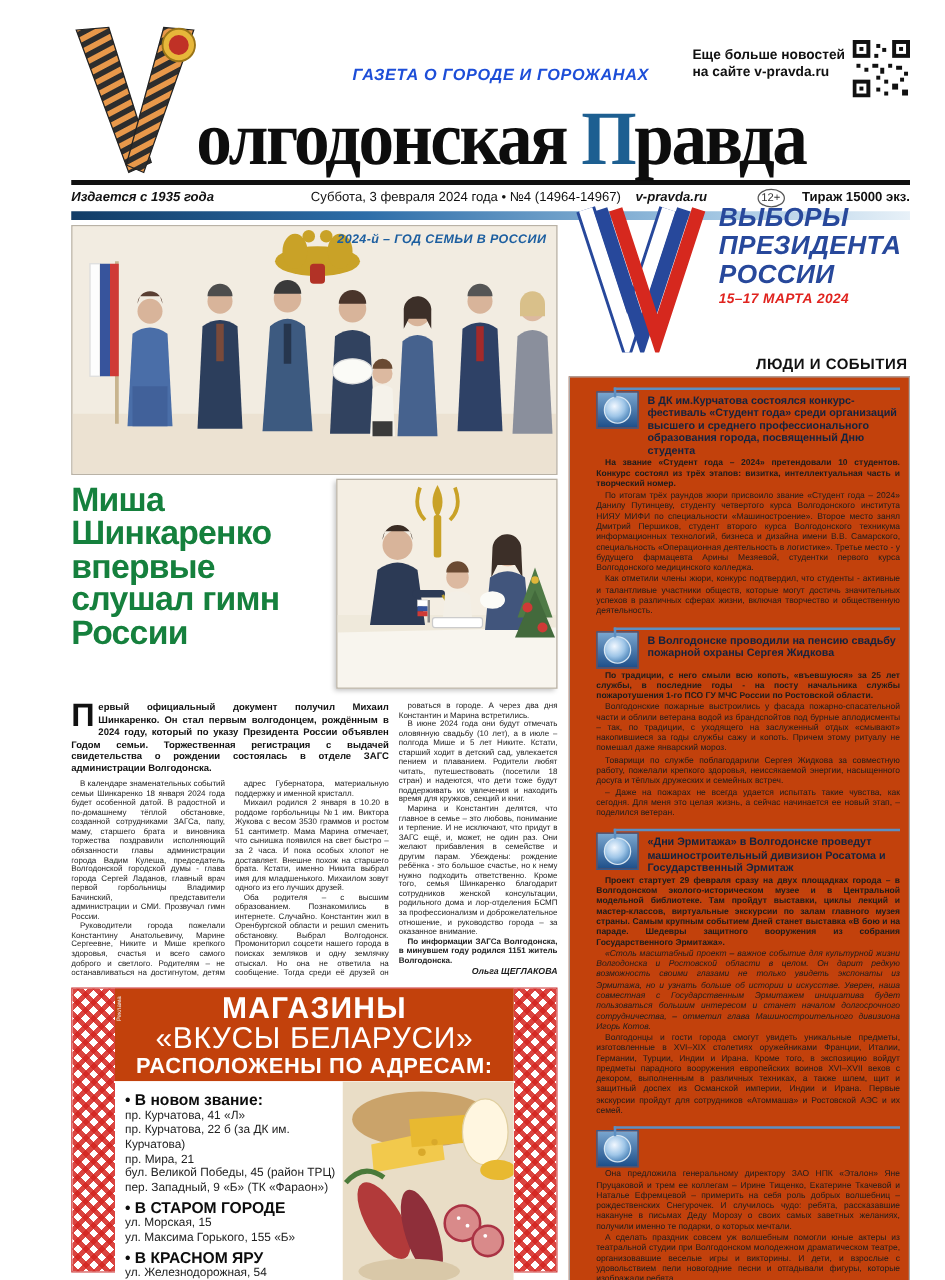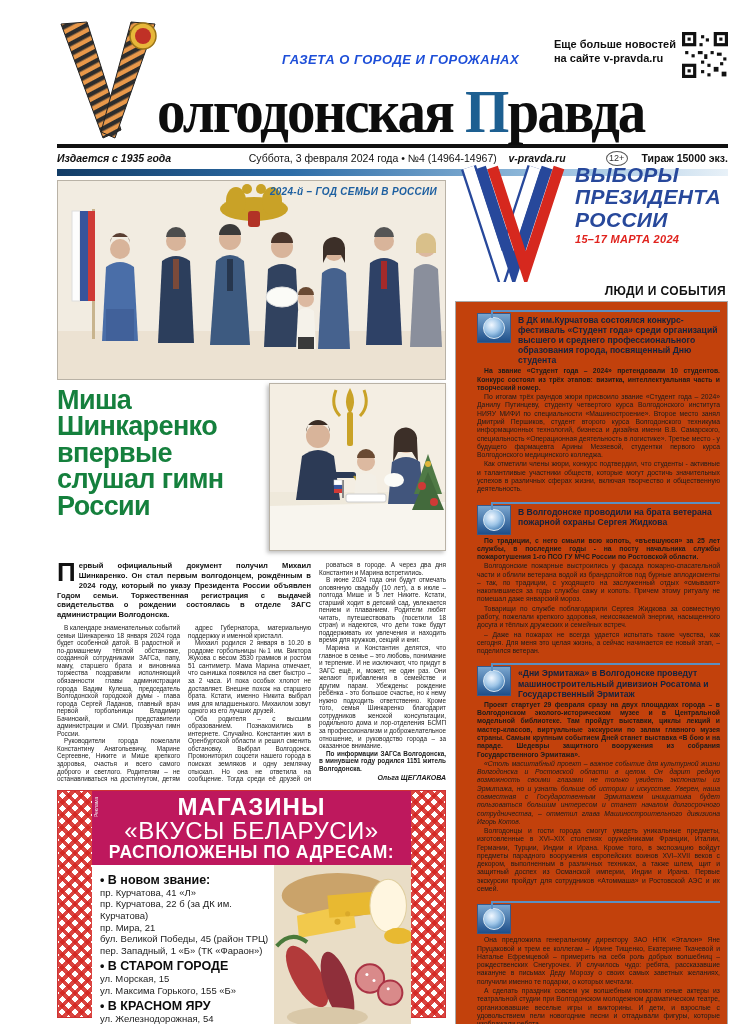--- a/index.html
+++ b/index.html
@@ -50,21 +50,21 @@
   .byline { text-align:right; font-size:7px; font-weight:bold; font-style:italic; margin-top:2px; }
 
   
   .ad { display:flex; margin-top:7px; height:228px; border:1px solid #c33; }
   .ornament { width:34px; flex:0 0 34px; background:
       repeating-linear-gradient(45deg, rgba(212,36,31,.85) 0 4px, rgba(255,255,255,0) 4px 9px),
       repeating-linear-gradient(-45deg, rgba(212,36,31,.85) 0 4px, rgba(255,255,255,0) 4px 9px),
       #fff; }
   .ad-center { flex:1; display:flex; flex-direction:column; position:relative; }
   .reklama { position:absolute; left:1px; top:6px; font-size:5px; color:#eee; writing-mode:vertical-rl; transform:rotate(180deg); }
-  .ad-head { background:#be185d; color:#fff; text-align:center; padding:4px 0 3px; line-height:1.02; }
+  .ad-head { background:#c2410c; color:#fff; text-align:center; padding:4px 0 3px; line-height:1.02; }
   .ad-t1 { font-size:24px; font-weight:bold; letter-spacing:1px; }
   .ad-t2 { font-size:24px; font-weight:normal; letter-spacing:.5px; }
   .ad-t3 { font-size:17.5px; font-weight:bold; letter-spacing:.5px; }
   .ad-body { flex:1; display:flex; background:#fff; }
   .ad-addrs { width:57%; padding:5px 2px 2px 8px; }
   .addr-h { font-size:12.5px; font-weight:bold; color:#0c0c0c; margin-top:3px; }
   .addr-l { font-size:9.5px; color:#222; line-height:1.22; }
   .ad-photo { width:43%; position:relative; overflow:hidden; }
 
   
@@ -321,21 +321,21 @@
             <div class="ad-t2">«ВКУСЫ БЕЛАРУСИ»</div>
             <div class="ad-t3">РАСПОЛОЖЕНЫ ПО АДРЕСАМ:</div>
           </div>
           <div class="ad-body">
             <div class="ad-addrs">
               <div class="addr-h">• В новом звание:</div>
               <div class="addr-l">пр. Курчатова, 41 «Л»</div>
               <div class="addr-l">пр. Курчатова, 22 б (за ДК им. Курчатова)</div>
               <div class="addr-l">пр. Мира, 21</div>
               <div class="addr-l">бул. Великой Победы, 45 (район ТРЦ)</div>
-              <div class="addr-l">пер. Западный, 1 «Б» (ТК «Фараон»)</div>
+              <div class="addr-l">пер. Западный, 9 «Б» (ТК «Фараон»)</div>
               <div class="addr-h">• В СТАРОМ ГОРОДЕ</div>
               <div class="addr-l">ул. Морская, 15</div>
               <div class="addr-l">ул. Максима Горького, 155 «Б»</div>
               <div class="addr-h">• В КРАСНОМ ЯРУ</div>
               <div class="addr-l">ул. Железнодорожная, 54</div>
             </div>
             <div class="ad-photo">
               <svg width="100%" height="100%" viewBox="0 0 150 160" preserveAspectRatio="xMidYMid slice">
                 <rect width="150" height="160" fill="#e9ddc6"></rect>
                 <ellipse cx="70" cy="30" rx="55" ry="22" fill="#caa36a"></ellipse>
@@ -395,21 +395,21 @@
           <p>По итогам трёх раундов жюри присвоило звание «Студент года – 2024» Данилу Путинцеву, студенту четвертого курса Волгодонского института НИЯУ МИФИ по специальности «Машиностроение». Второе место занял Дмитрий Першиков, студент второго курса Волгодонского техникума информационных технологий, бизнеса и дизайна имени В.В. Самарского, специальность «Операционная деятельность в логистике». Третье место - у будущего фармацевта Арины Мезяевой, студентки первого курса Волгодонского медицинского колледжа.</p>
           <p>Как отметили члены жюри, конкурс подтвердил, что студенты - активные и талантливые участники обществ, которые могут достичь значительных успехов в различных сферах жизни, включая творчество и общественную деятельность.</p>
         </div>
 
         <div class="news-item">
           <div class="ni-head">
             <div class="vp-icon">
                 <div class="orb"></div>
               </div>
             <div class="ni-line"></div>
-            <div class="ni-headline">В Волгодонске проводили на брата ветерана пожарной охраны Сергея Жидкова</div>
+            <div class="ni-headline">В Волгодонске проводили на пенсию свадьбу пожарной охраны Сергея Жидкова</div>
           </div>
           <p class="np-lead">По традиции, с него смыли всю копоть, «въевшуюся» за 25 лет службы, в последние годы - на посту начальника службы пожаротушения 1-го ПСО ГУ МЧС России по Ростовской области.</p>
           <p>Волгодонские пожарные выстроились у фасада пожарно-спасательной части и облили ветерана водой из брандспойтов под бурные аплодисменты – так, по традиции, с уходящего на заслуженный отдых «смывают» накопившиеся за годы службы сажу и копоть. Причем этому ритуалу не помешал даже январский мороз.</p>
           <p>Товарищи по службе поблагодарили Сергея Жидкова за совместную работу, пожелали крепкого здоровья, неиссякаемой энергии, насыщенного досуга и тёплых дружеских и семейных встреч.</p>
           <p>– Даже на пожарах не всегда удается испытать такие чувства, как сегодня. Для меня это целая жизнь, а сейчас начинается ее новый этап, – поделился ветеран.</p>
         </div>
 
         <div class="news-item">
           <div class="ni-head">
             <div class="vp-icon">

